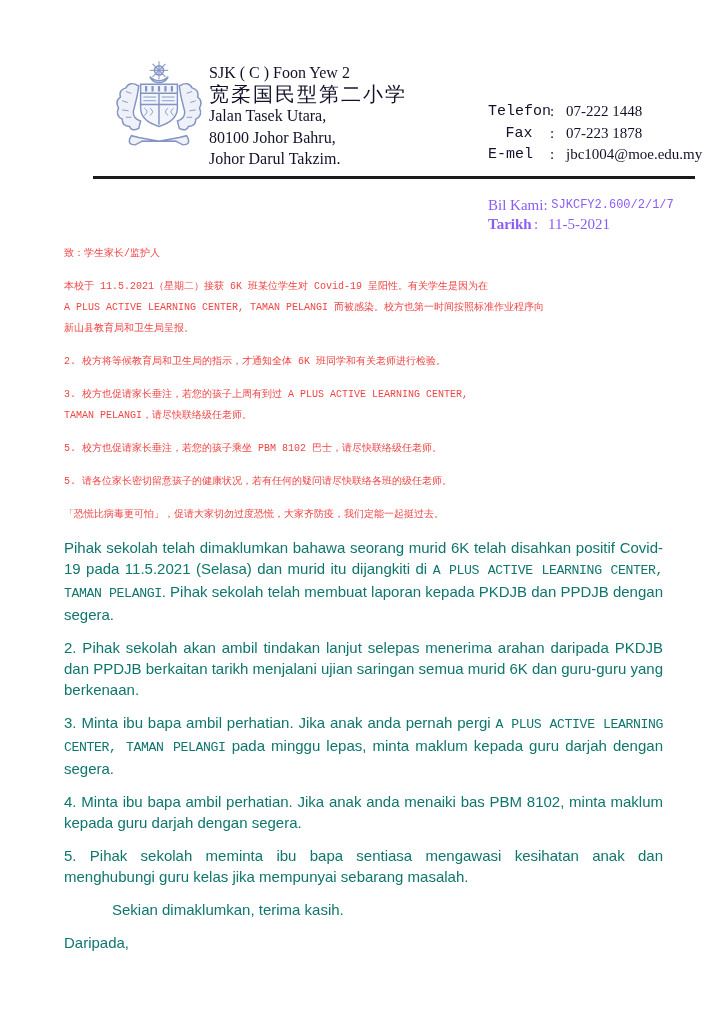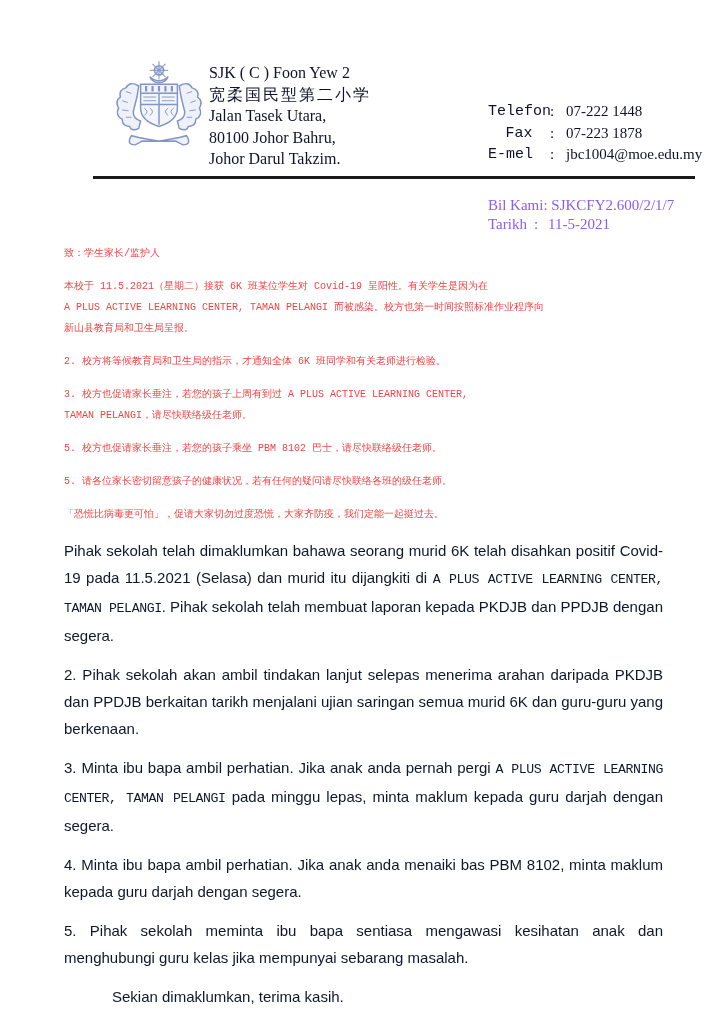--- a/index.html
+++ b/index.html
@@ -14,59 +14,59 @@
   }
   
   .hdr{position:absolute;top:0;left:0;width:725px;height:245px;margin-left:33px;}
   .logo{position:absolute;left:80px;top:58px;width:92px;height:102px;}
   .logo svg{width:100%;height:100%;}
   .schoolblock{
     position:absolute;left:176px;top:62px;
     font-family:"Liberation Serif","DejaVu Serif",serif;
     font-size:16px;line-height:21.5px;color:#11112a;
   }
-  .schoolblock .cnname{font-size:16px;letter-spacing:2px;}
+  .schoolblock .cnname{font-size:20px;letter-spacing:2px;}
   .contact{
     position:absolute;left:455px;top:101px;
     font-family:"Liberation Serif","DejaVu Serif",serif;
     font-size:15px;line-height:21.5px;color:#11112a;
   }
   .contact .row{display:flex;}
   .contact .lbl{width:62px;font-family:Liberation Mono, monospace;}
   .contact .lbl.center{text-align:center;}
   .contact .sep{width:16px;}
   .rule{
     position:absolute;left:60px;top:176px;width:602px;height:3px;
     background:#1a1a1a;
   }
   .refblock{
     position:absolute;left:455px;top:196px;
     font-family:"Liberation Serif","DejaVu Serif",serif;
     font-size:15px;line-height:19px;color:#8b5cf6;
   }
-  .refblock .sansval{font-family:Liberation Serif, serif;font-size:15px;}
+  .refblock .sansval{font-family:Liberation Mono, monospace;font-size:12px;}
   .refblock .trow{display:flex;}
-  .refblock .tlbl{width:46px;}
+  .refblock .tlbl{width:46px;font-weight:bold;}
   .refblock .tsep{width:14px;text-align:left;}
   
   .body{
     position:absolute;top:243px;left:0;width:725px;
     padding:0 62px 0 64px;box-sizing:border-box;
   }
   .cn{
     font-family:Liberation Mono, monospace;
     font-size:10px;line-height:21px;color:#ef4444;
     white-space:pre-line;
     margin:0 0 12px 0;
   }
   .cn.salutation{margin-bottom:12px;}
   .cn.signoff{margin:14px 0 6px 0;}
   .my{
     font-family:"Liberation Sans","DejaVu Sans",sans-serif;
-    font-size:15px;line-height:27px;color:#0f172a;
+    font-size:15px;line-height:21px;color:#0f766e;
     text-align:justify;
     margin:0 0 12px 0;
   }
   .my .mono{
     font-family:"Liberation Mono","DejaVu Sans Mono",monospace;
     font-size:13.2px;letter-spacing:-0.4px;
   }
   .my.noj{text-align:left;margin-left:48px;}
   .my.tight{margin:0;}
   .my.gap-top{margin-top:8px;}

